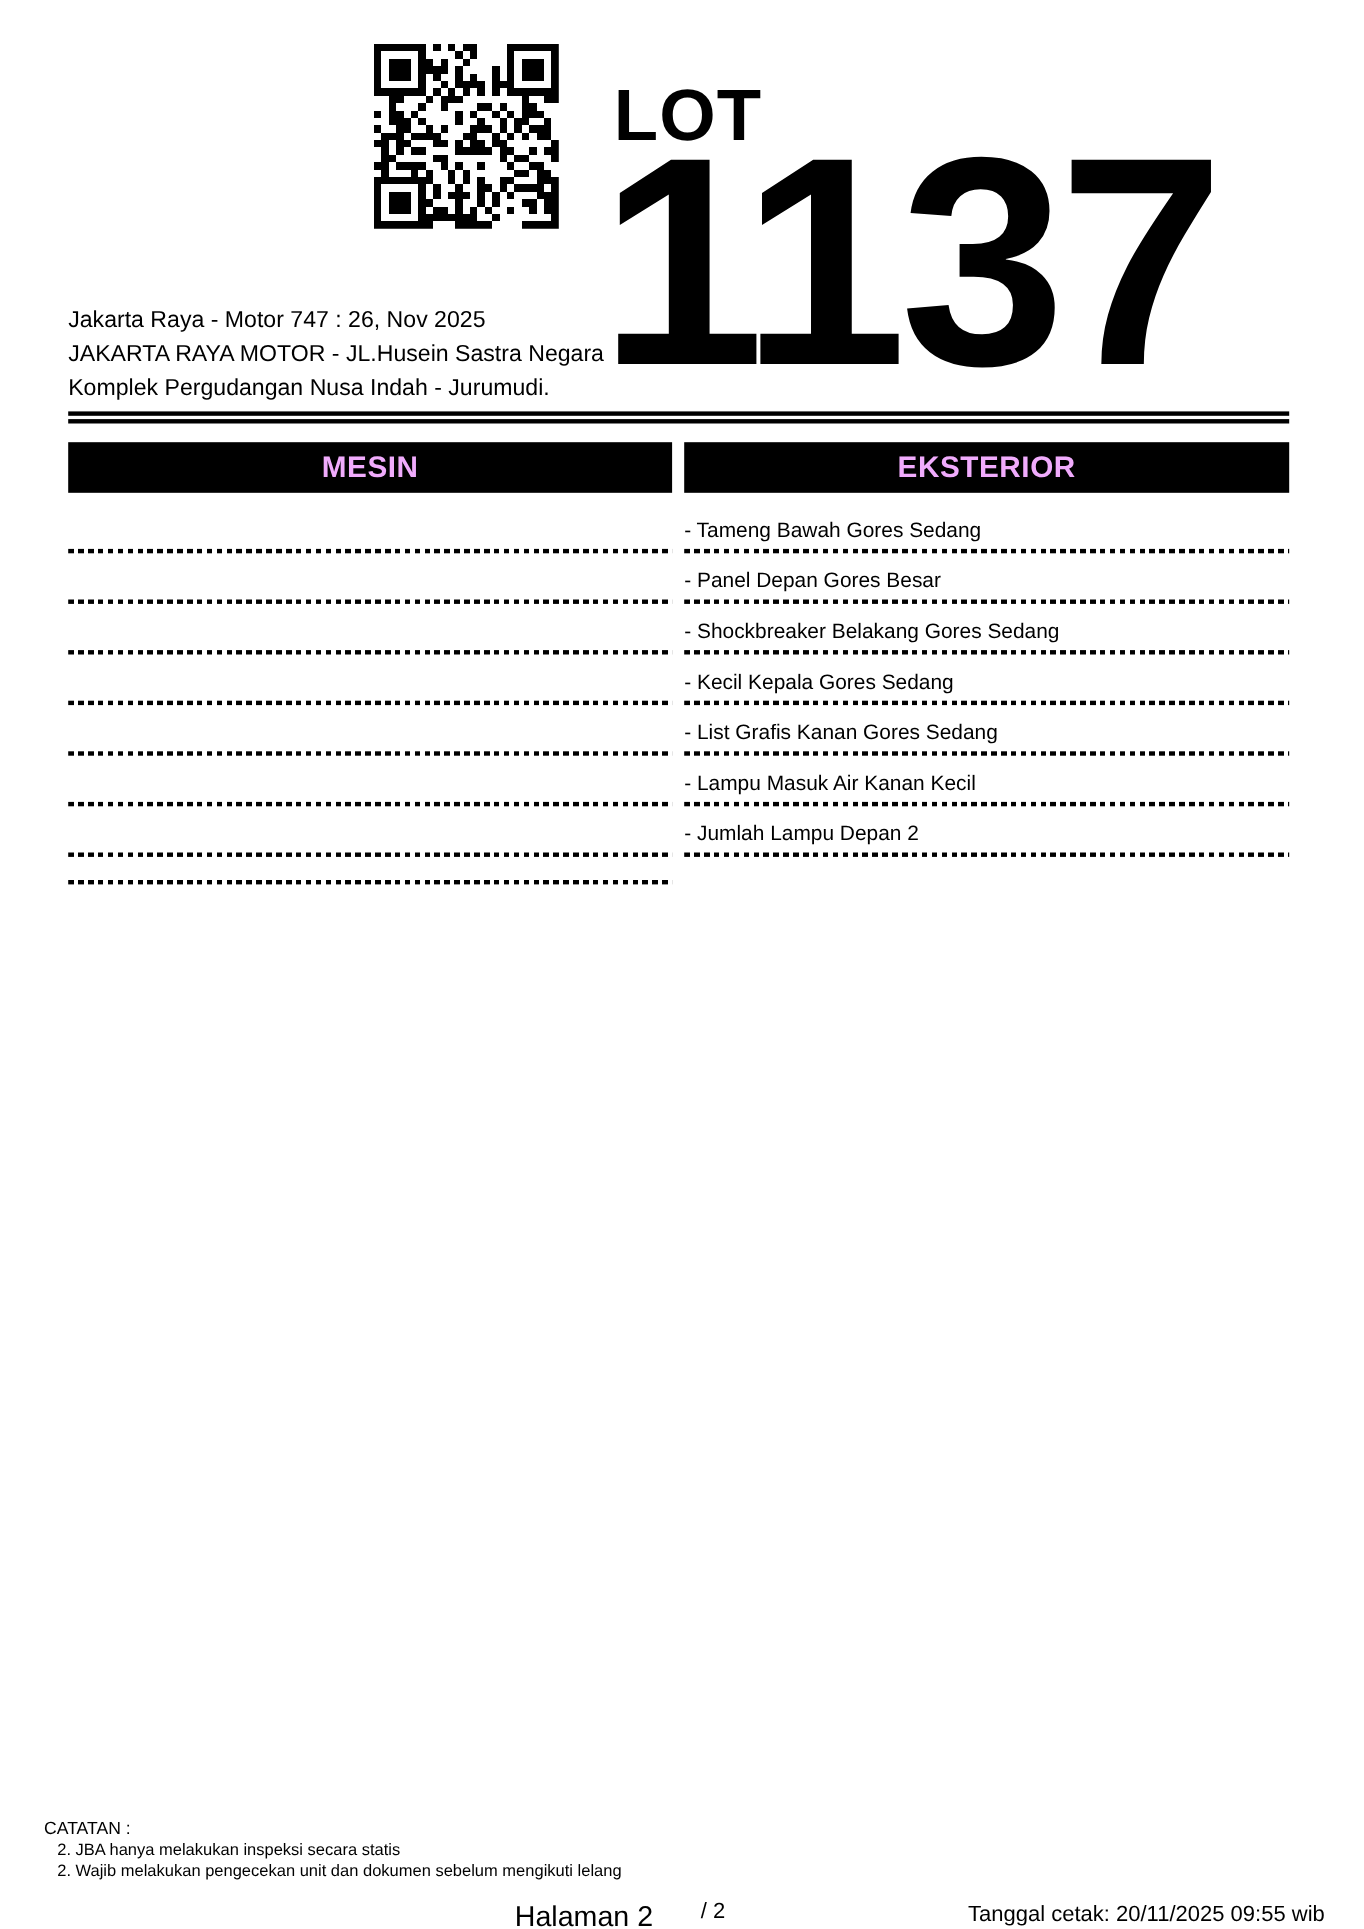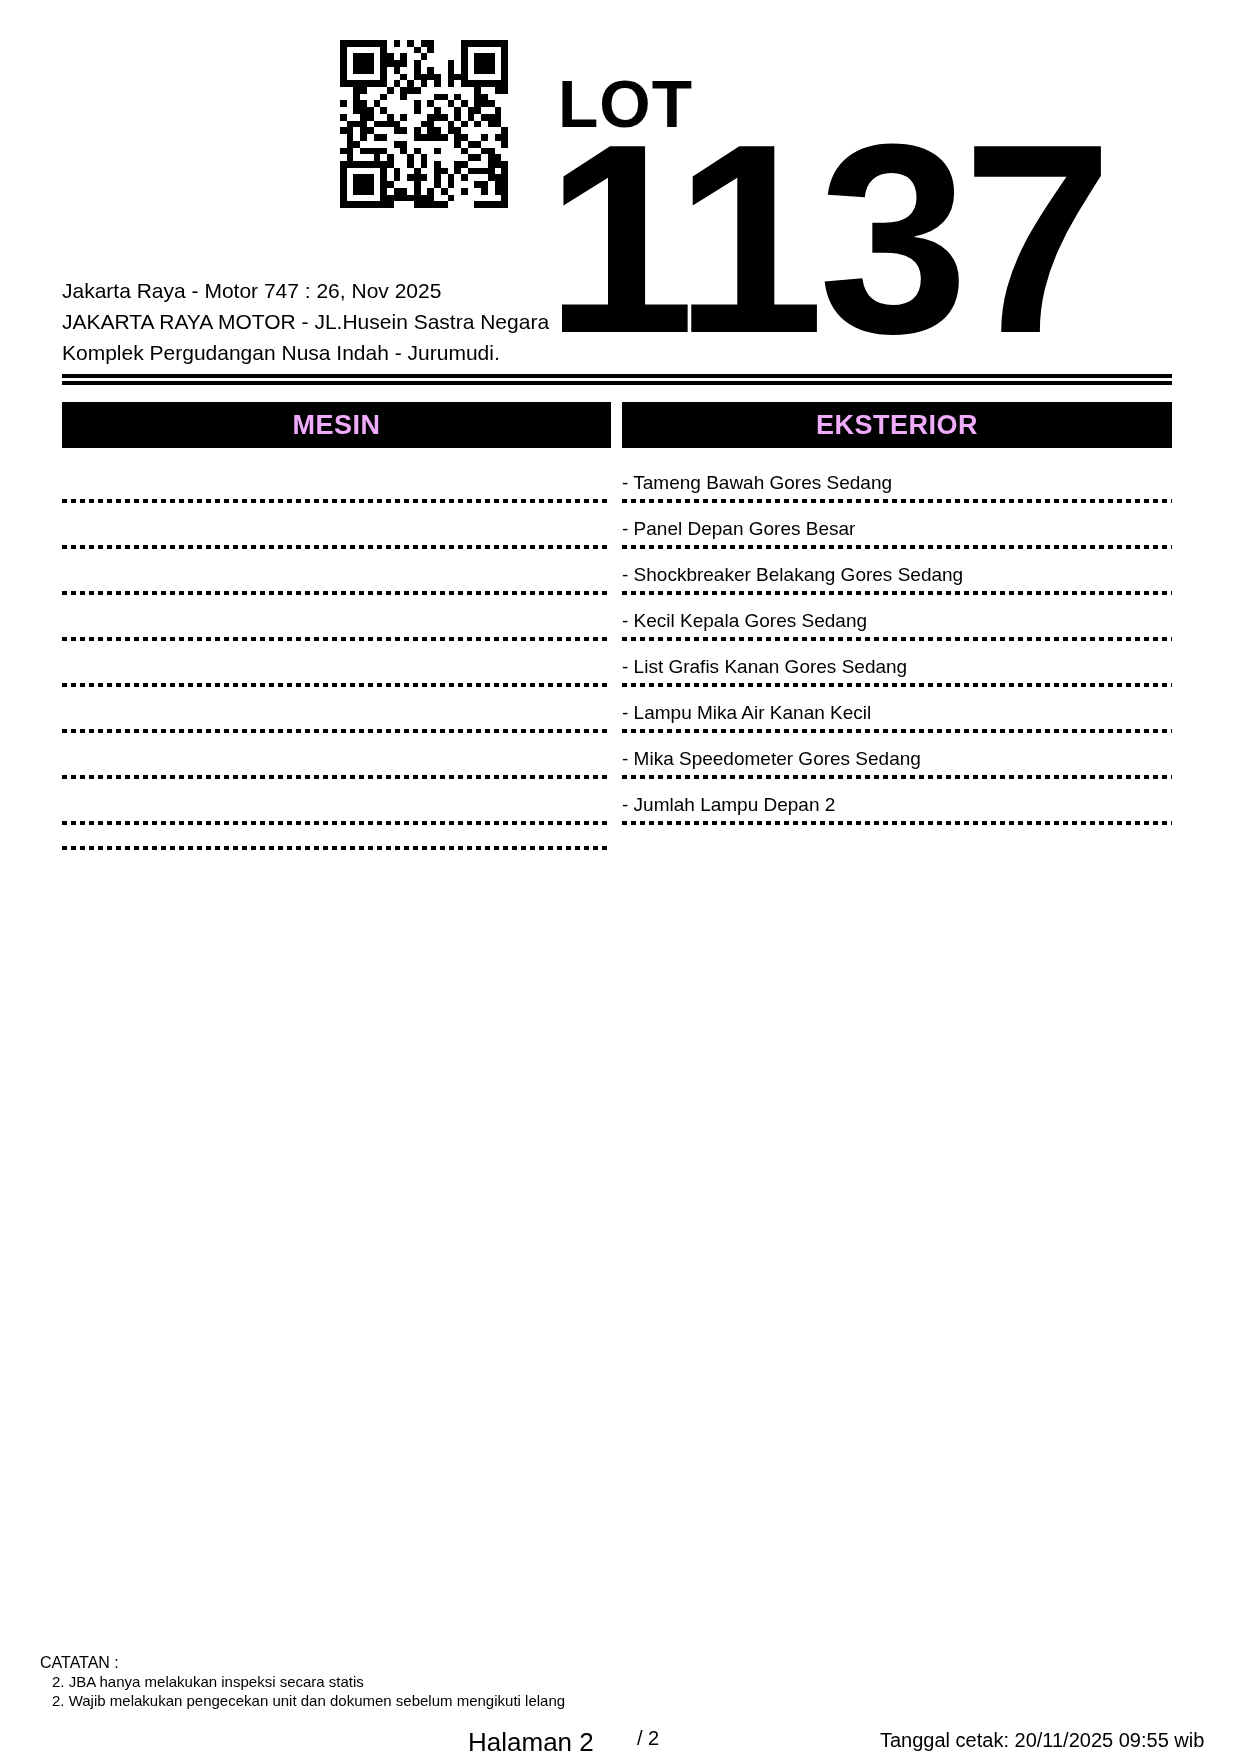--- a/index.html
+++ b/index.html
@@ -421,27 +421,21 @@
     </div>
     <div class="trow">
       <div class="cell left"></div>
       <div class="cell right">
         <span class="item-text">- List Grafis Kanan Gores Sedang</span>
       </div>
     </div>
     <div class="trow">
       <div class="cell left"></div>
       <div class="cell right">
-        <span class="item-text">- Lampu Mika Air Kanan Kecil</span>
-      </div>
-    </div>
-    <div class="trow">
-      <div class="cell left"></div>
-      <div class="cell right">
-        <span class="item-text">- Mika Speedometer Gores Sedang</span>
+        <span class="item-text">- Lampu Masuk Air Kanan Kecil</span>
       </div>
     </div>
     <div class="trow">
       <div class="cell left"></div>
       <div class="cell right">
         <span class="item-text">- Jumlah Lampu Depan 2</span>
       </div>
     </div>
     <div class="trow">
       <div class="cell left"></div>

